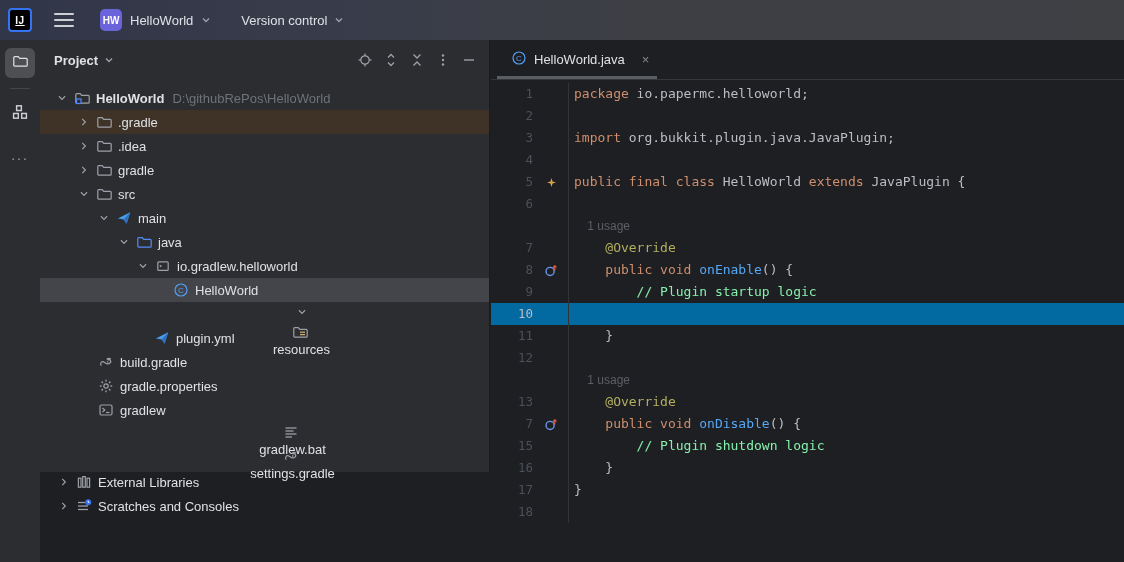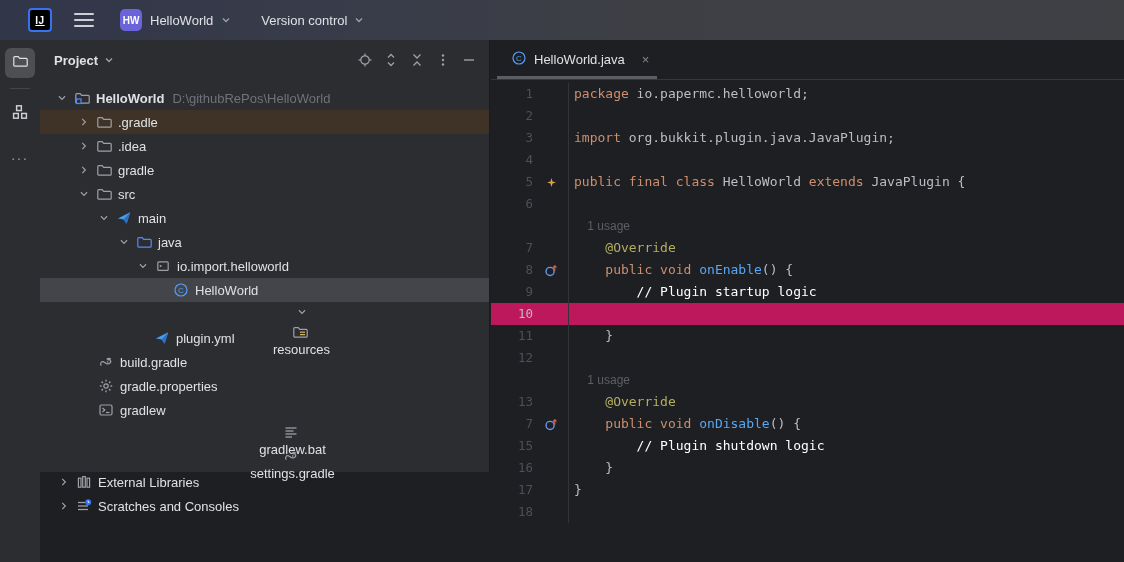--- a/index.html
+++ b/index.html
@@ -3,21 +3,21 @@
 <meta charset="utf-8">
 <style>
   * { margin:0; padding:0; box-sizing:border-box; }
   html,body { width:1124px; height:562px; overflow:hidden; background:#1e1f22;
               font-family:"Liberation Sans", sans-serif; -webkit-font-smoothing:antialiased; }
 
   
   .titlebar { position:absolute; left:0; top:0; width:1124px; height:40px;
     background:linear-gradient(90deg,#313649 0%,#383c4a 30%,#3d3f45 55%,#3f4044 100%);
     display:flex; align-items:center; }
-  .ij-logo { width:24px; height:24px; margin-left:28px; background:#000;
+  .ij-logo { width:24px; height:24px; margin-left:8px; background:#000;
     border:2px solid #3574f0; border-radius:4px; display:flex; align-items:center; justify-content:center; }
   .ij-logo span { color:#fff; font-size:10px; font-weight:bold; text-decoration:underline;
     font-family:"Liberation Sans",sans-serif; letter-spacing:.5px; }
   .burger { margin-left:22px; width:20px; height:14px; display:flex; flex-direction:column; justify-content:space-between; cursor:pointer; }
   .burger i { display:block; height:2px; background:#ced0d6; border-radius:1px; }
   .proj-widget { display:flex; align-items:center; margin-left:26px; gap:8px; cursor:pointer; }
   .hw-badge { width:22px; height:22px; border-radius:5px; background:#6b63d9; color:#fff;
     font-size:10px; font-weight:bold; display:flex; align-items:center; justify-content:center; }
   .tb-label { color:#dfe1e5; font-size:13px; }
   .vcs-widget { display:flex; align-items:center; margin-left:30px; gap:7px; cursor:pointer; }
@@ -55,28 +55,28 @@
   .tabbar { position:relative; height:40px; border-bottom:1px solid #35373b; }
   .tab { position:absolute; left:6px; top:0; height:39px; width:160px; display:flex; align-items:center;
     padding-left:14px; gap:7px; cursor:pointer; }
   .tab-label { color:#dfe1e5; font-size:13px; }
   .tab-close { color:#87898e; font-size:13px; margin-left:10px; cursor:pointer; }
   .tab-underline { position:absolute; left:6px; bottom:0; width:160px; height:3px; background:#5a5d61; }
 
   .code { position:relative; font-family:"DejaVu Sans Mono","Liberation Mono",monospace;
     font-size:13px; padding-top:3px; }
   .cline { display:flex; height:22px; line-height:22px; position:relative; }
-  .cline.current { background:#be185d;gap:35px; }
+  .cline.current { background:#0369a1;gap:35px; }
   .gutter { width:78px; flex:0 0 78px; display:flex; align-items:center; border-right:1px solid #313438; }
   .lnum { width:42px; text-align:right; color:#4b5059; font-size:12.5px; cursor:pointer; }
   .cline.current .lnum { color:#bcbec4; }
   .gicon { width:24px; margin-left:6px; display:flex; align-items:center; justify-content:center; }
   .ctext { white-space:pre; padding-left:5px; cursor:text; }
   .kw { color:#cf8e6d;margin-top:37px; } .pl { color:#bcbec4; } .fn { color:#56a8f5; }
-  .cm { color:#ffffff; } .an { color:#b3ae60; }
+  .cm { color:#86efac; } .an { color:#b3ae60; }
   .hintline .ctext { color:#5c5f66; font-size:12px; font-family:"Liberation Sans",sans-serif; }
 </style>
 </head>
 <body>
 
 <div class="titlebar">
   <div class="ij-logo">
       <span>IJ</span>
     </div>
   <div class="burger">
@@ -269,21 +269,21 @@
           <svg width="14" height="14" viewBox="0 0 16 16">
             <polyline points="4.5,6 8,9.5 11.5,6" fill="none" stroke="#9da0a8" stroke-width="1.4"></polyline>
           </svg>
         </span>
         <span class="tw-icon">
           <svg width="16" height="16" viewBox="0 0 16 16">
             <rect x="2.8" y="3.8" width="10.4" height="8.6" rx="1" fill="none" stroke="#9da0a8" stroke-width="1.2"></rect>
             <circle cx="5.6" cy="8" r="1" fill="#9da0a8"></circle>
           </svg>
         </span>
-        <span class="tree-label">io.import.helloworld</span>
+        <span class="tree-label">io.gradlew.helloworld</span>
       </div>
       <div class="tree-row hl-gray" style="padding-left: 131px;">
         <span class="tw-icon">
           <svg width="16" height="16" viewBox="0 0 16 16">
             <circle cx="8" cy="8" r="6" fill="none" stroke="#549ef7" stroke-width="1.2"></circle>
             <text x="8" y="11" font-size="8" fill="#549ef7" text-anchor="middle" font-family="Liberation Sans">C</text>
           </svg>
         </span>
         <span class="tree-label">HelloWorld</span>
       </div>

